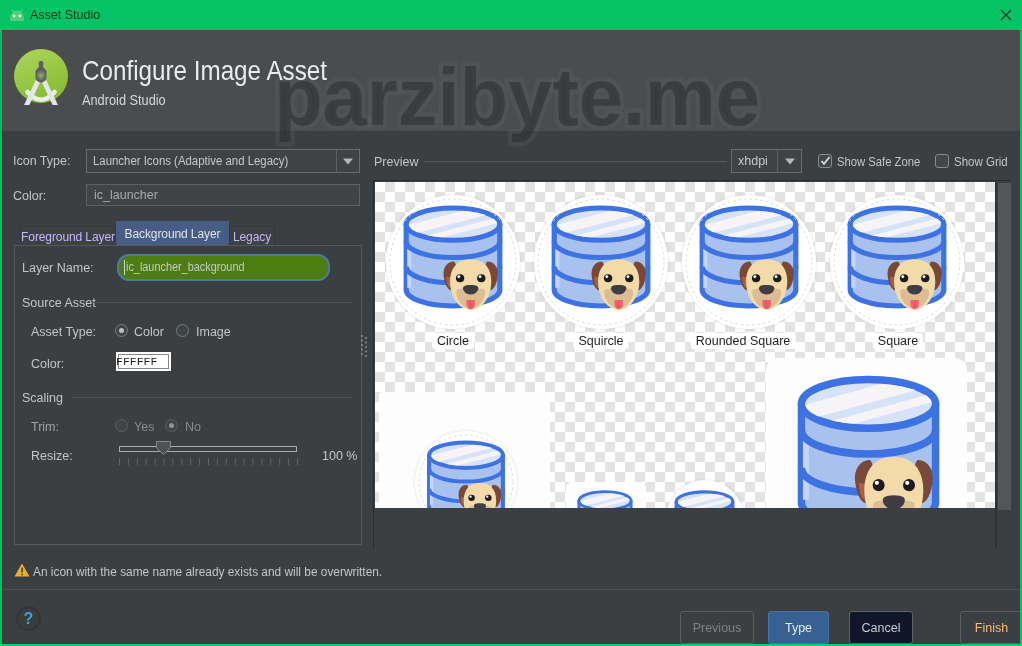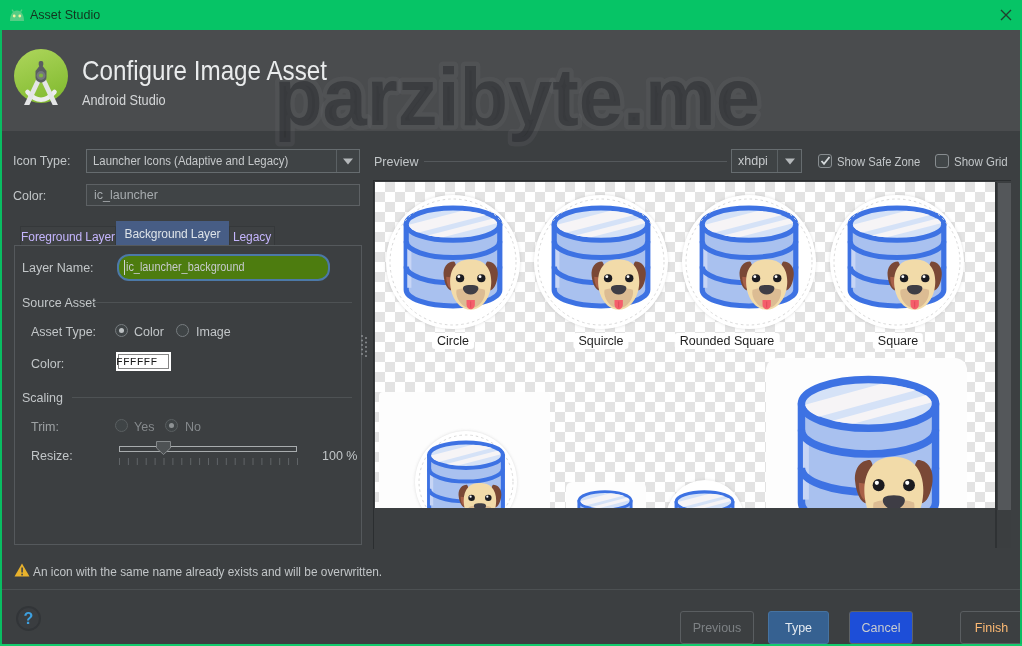--- a/index.html
+++ b/index.html
@@ -226,21 +226,21 @@
         <use href="#dbdog"></use>
       </svg>
     <svg class="iconsvg" style="left:322px;top:23px" width="104" height="105" viewBox="0 0 100 104" preserveAspectRatio="none">
         <use href="#dbdog"></use>
       </svg>
     <svg class="iconsvg" style="left:470px;top:23px" width="104" height="105" viewBox="0 0 100 104" preserveAspectRatio="none">
         <use href="#dbdog"></use>
       </svg>
     <div class="pvlabel" style="left:78px;top:151px">Circle</div>
     <div class="pvlabel" style="left:226px;top:151px">Squircle</div>
-    <div class="pvlabel" style="left:352px;top:151px">Rounded Square</div>
+    <div class="pvlabel" style="left:368px;top:151px">Rounded Square</div>
     <div class="pvlabel" style="left:523px;top:151px">Square</div>
 
     <div class="abs" style="left:4px;top:210px;width:171px;height:160px;background:#fdfdfd;border-radius:4px"></div>
     <div class="plate" style="left:40px;top:249px;width:102px;height:102px"></div>
     <svg class="abs" style="left:0;top:0" width="620" height="367">
       <g fill="none" stroke="#d8d8d8" stroke-width="1" stroke-dasharray="2.5,3">
         <circle cx="78" cy="80" r="63"></circle>
           <circle cx="226" cy="80" r="63"></circle>
         <circle cx="374" cy="80" r="63"></circle>
           <circle cx="522" cy="80" r="63"></circle>
@@ -277,18 +277,18 @@
   <rect x="7.3" y="10.7" width="1.6" height="1.7" fill="#41434a"></rect>
 </svg>
 <div class="lbl" style="left:33px;top:565px;transform:scaleX(.95);transform-origin:left">An icon with the same name already exists and will be overwritten.</div>
 <div class="hline" style="left:0;top:589px;width:1022px;background:#4c5052"></div>
 
 <div class="abs" style="left:16px;top:606px;width:25px;height:25px;border-radius:50%;background:#3a3d40;border:2px solid #323538;display:flex;align-items:center;justify-content:center">
   <span style="font-size:16px;font-weight:bold;color:#3da0e0">?</span>
 </div>
 <div class="btn" style="left:680px;top:611px;width:74px;color:#7d8184">Previous</div>
 <div class="btn" style="left:768px;top:611px;width:61px;background:#366191;border-color:#4673a1;color:#e4eaf0">Type</div>
-<div class="btn" style="left:849px;top:611px;width:64px;background:#1d4ed8;border-color:#5f6366">Cancel</div>
+<div class="btn" style="left:849px;top:611px;width:64px;background:#0f172a;border-color:#5f6366">Cancel</div>
 <div class="btn" style="left:960px;top:611px;width:63px;color:#fdba74">Finish</div>
 
 <div class="abs" style="left:0;top:30px;width:2px;height:616px;background:#09bd62"></div>
 <div class="abs" style="left:1020px;top:30px;width:2px;height:616px;background:#09bd62"></div>
 <div class="abs" style="left:0;top:644px;width:1022px;height:2px;background:#12cb6c"></div>
 
 </body></html>

